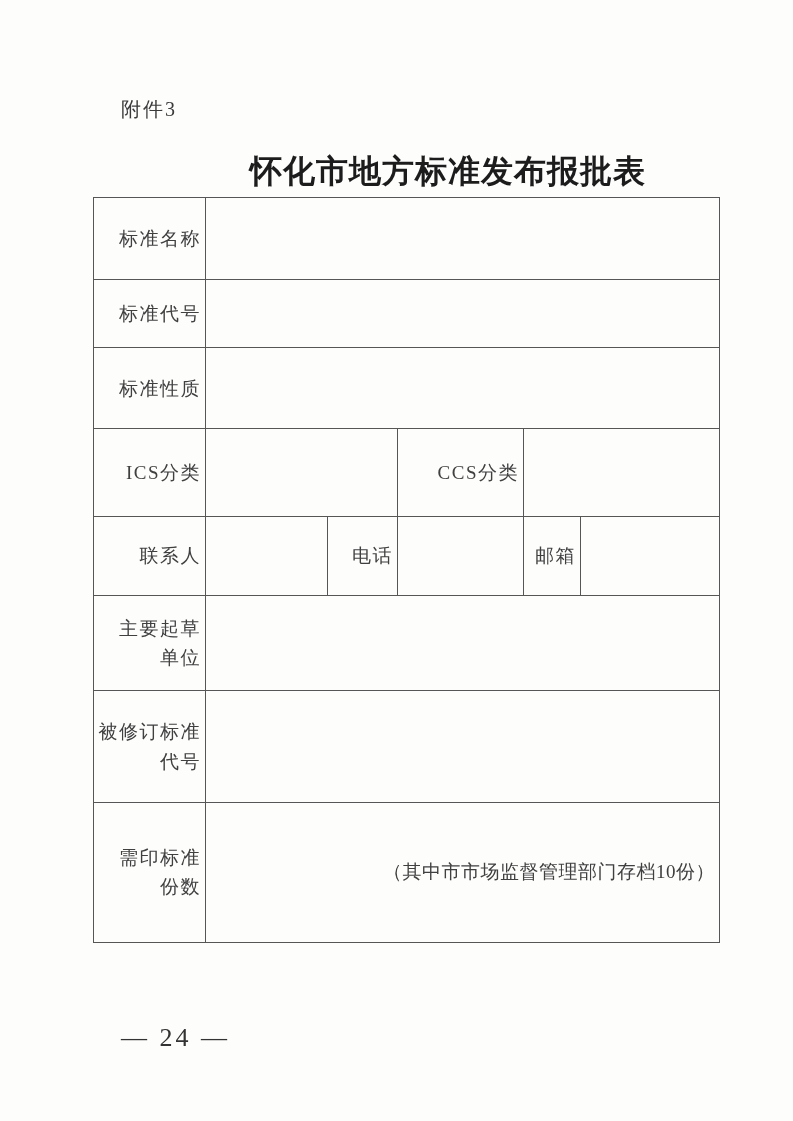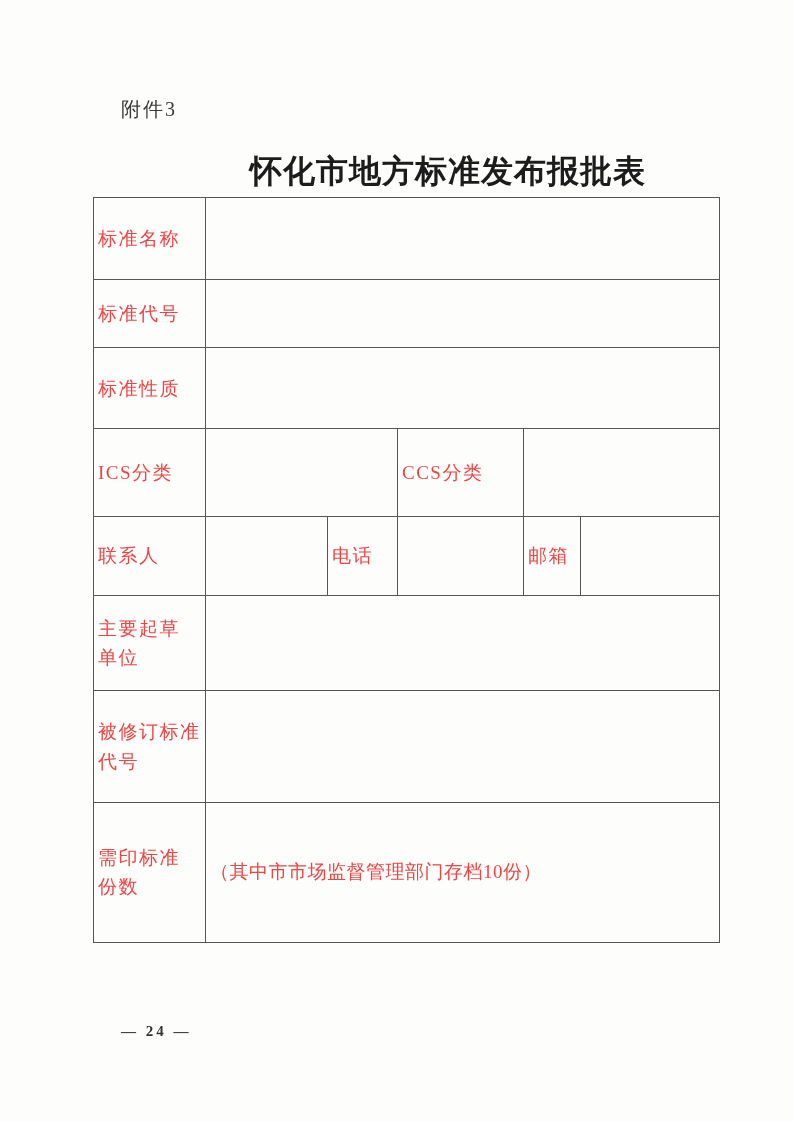--- a/index.html
+++ b/index.html
@@ -41,49 +41,48 @@
     left: 93px;
     top: 197px;
     width: 626px;
     height: 746px;
     border-collapse: collapse;
     table-layout: fixed;
   }
   table.form-table td {
     border: 1px solid #565656;
     padding: 2px 4px;
-    text-align: left;
+    text-align: right;
     vertical-align: middle;
     font-size: 19px;
-    color: #ef4444;
+    color: #404040;
     overflow: hidden;
   }
   td.lbl {
     letter-spacing: 1.5px;
     white-space: pre-line;
     line-height: 1.55;
   }
   td.val {
     text-align: left;
   }
   td.note-cell {
     text-align: center;
     letter-spacing: 0.5px;
     font-size: 19.5px;
     color: #333333;
   }
   .page-number {
     position: absolute;
     left: 121px;
     top: 1023px;
-    font-size: 15px;
+    font-size: 26px;
     color: #333333;
     letter-spacing: 3px;
     white-space: nowrap;
-    font-weight: bold;
   }
 </style>
 </head>
 <body>
 
 <div class="page">
 
   <div class="attachment-label">附件3</div>
 
   <div class="doc-title">怀化市地方标准发布报批表</div>

